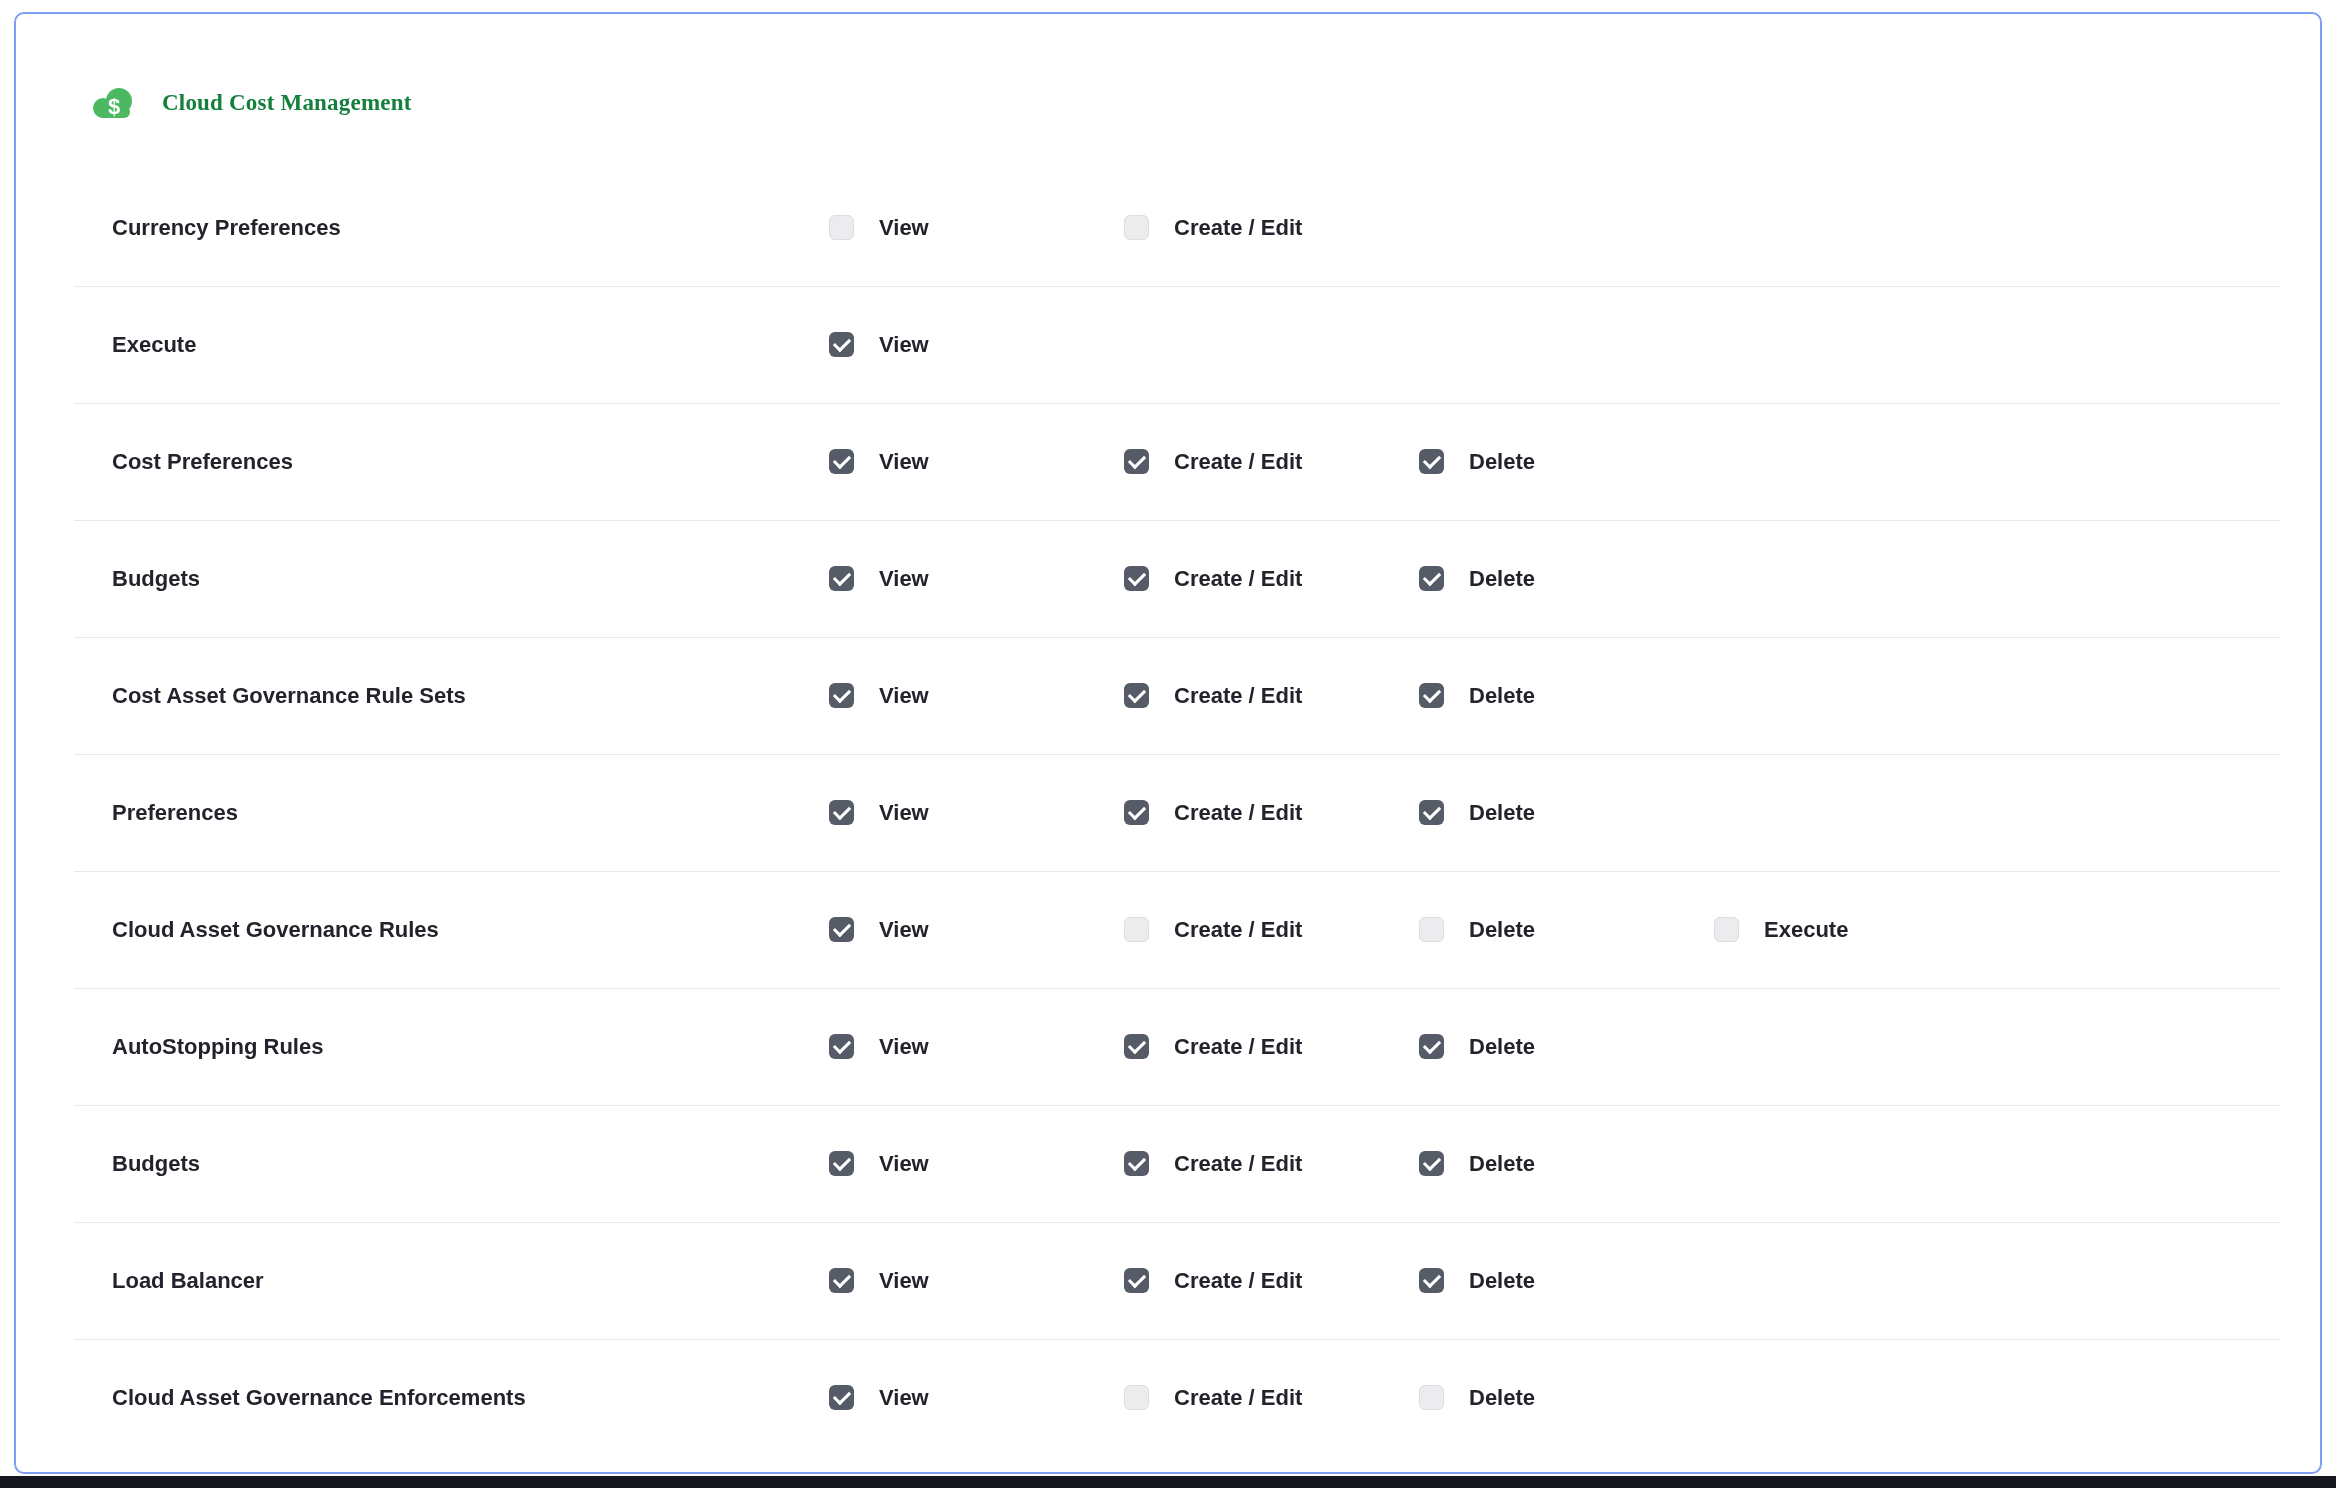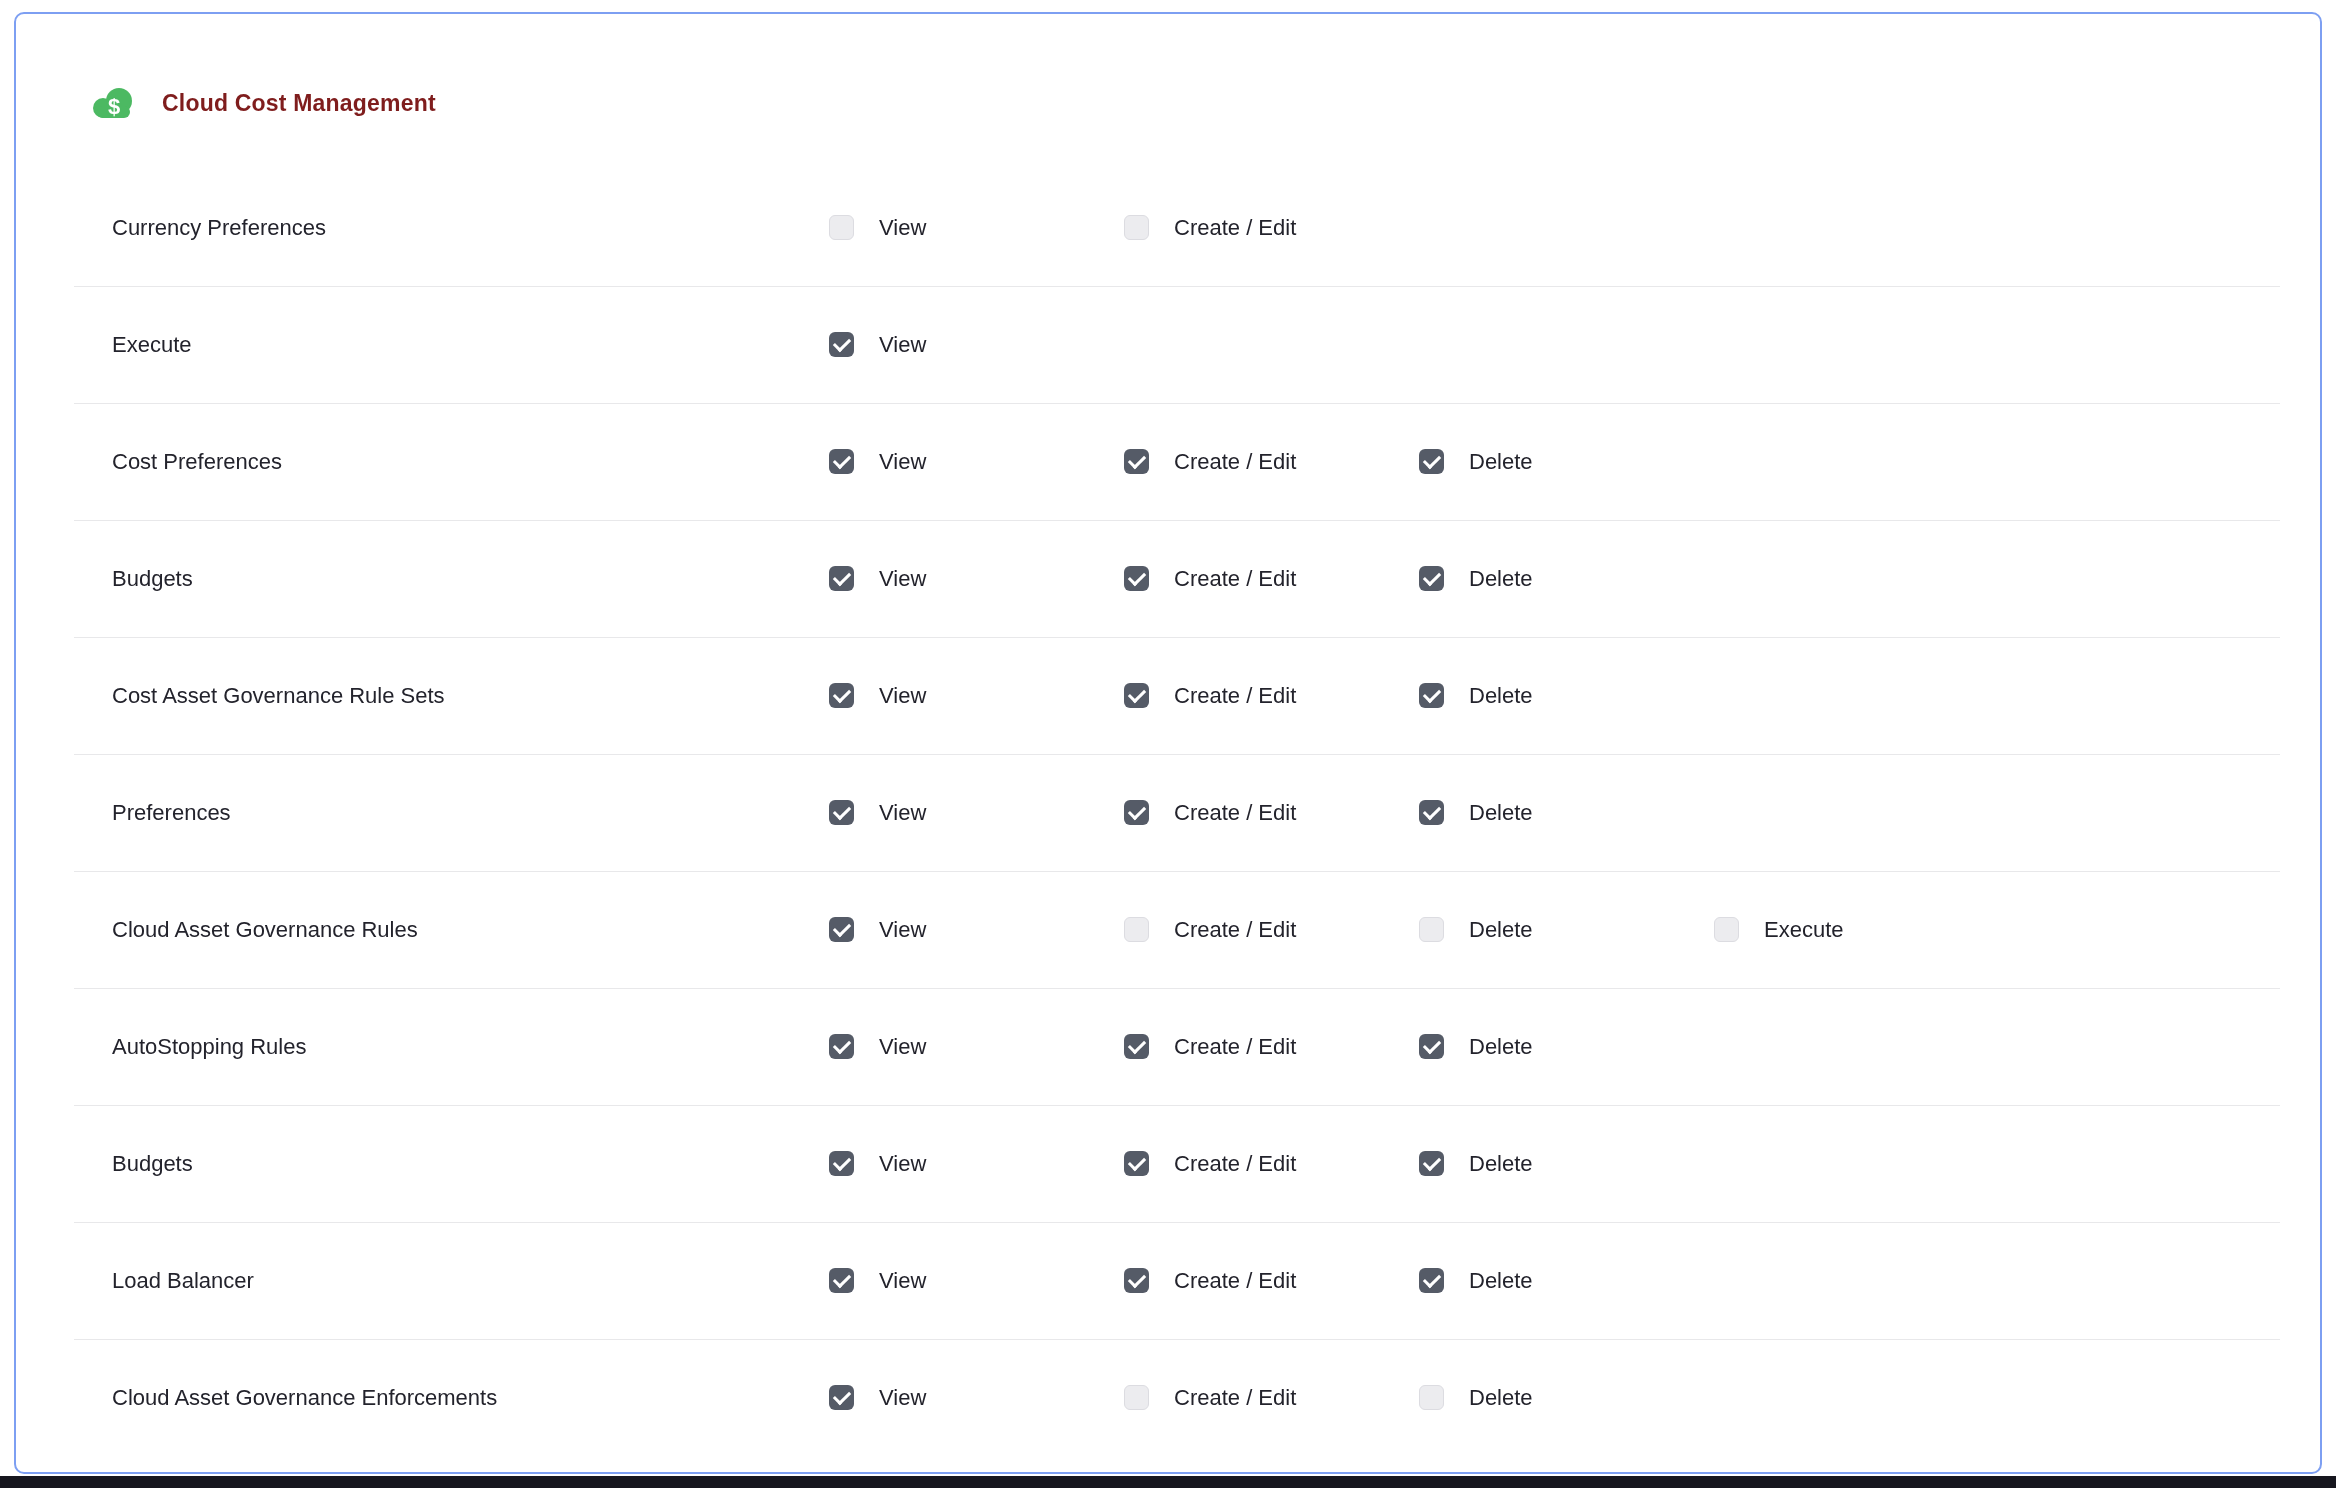--- a/index.html
+++ b/index.html
@@ -38,28 +38,30 @@
     top: 68px;
     left: 72px;
     display: flex;
     align-items: center;
     gap: 24px;
   }
   .header .icon-wrap { width: 50px; height: 42px; flex: none; display: flex; align-items: center; }
   .title {
     font-size: 23px;
     font-weight: 700;
-    color: #7f1d1d;
+    color: #15803d;
     letter-spacing: 0.2px;
+    font-family: Liberation Serif, serif;
   }
   .rows {
     position: absolute;
     top: 155px;
     left: 0;
     right: 0;
+    font-weight: bold;
   }
   .perm-row { position: relative; height: 117px; }
   .perm-row + .perm-row::before {
     content: "";
     position: absolute;
     top: 0;
     left: 58px;
     right: 40px;
     height: 1px;
     background: var(--divider);

